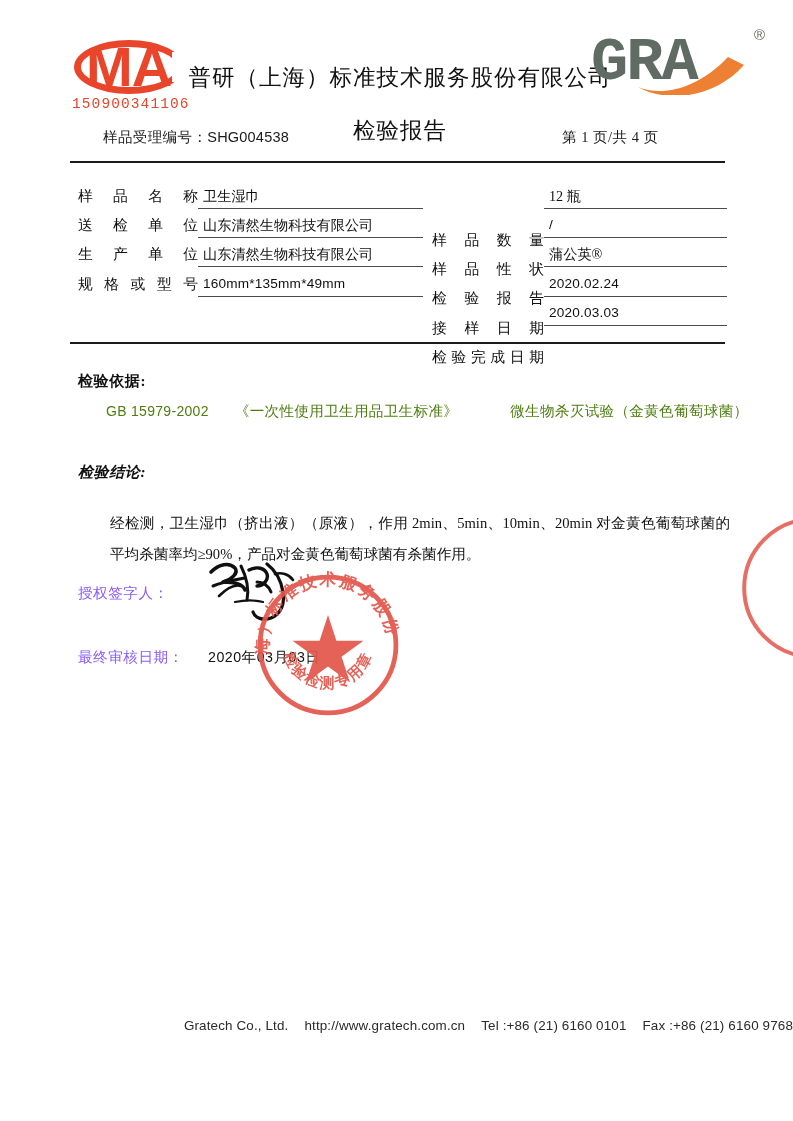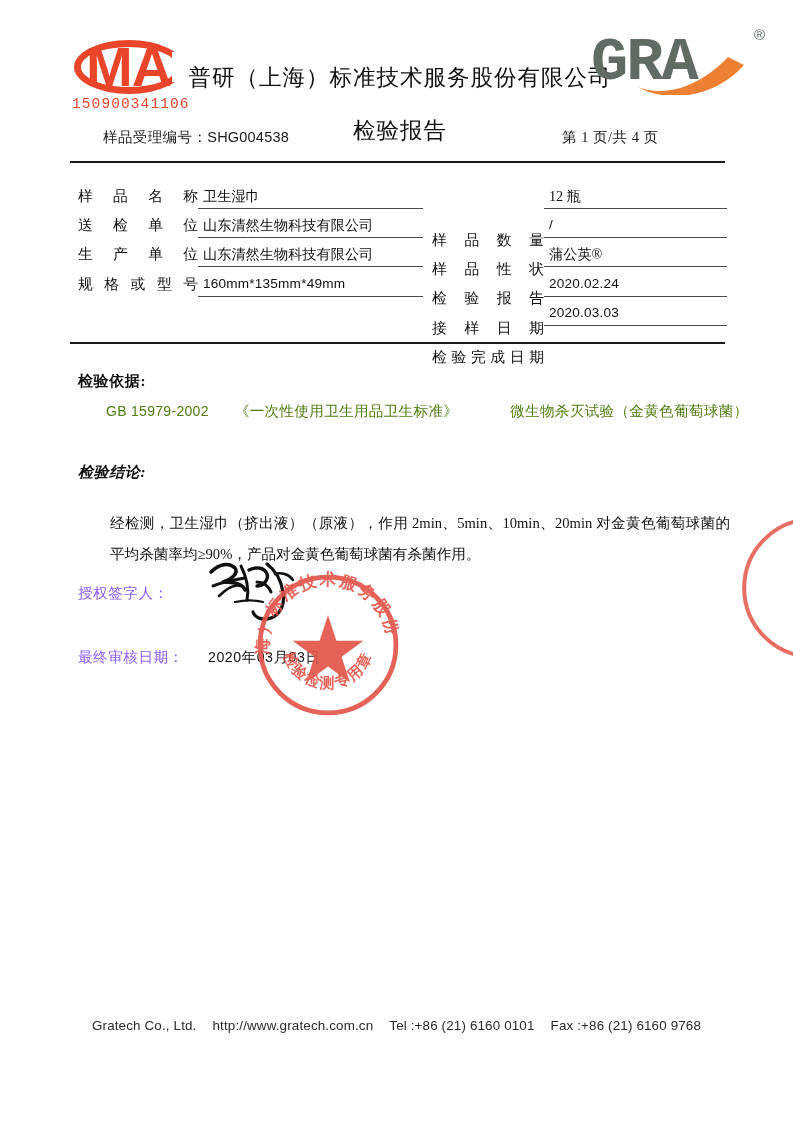--- a/index.html
+++ b/index.html
@@ -324,21 +324,21 @@
     pointer-events: none;
     opacity: 0.85;
   }
 
   
   .footer {
     position: absolute;
     left: 0;
     top: 1018px;
     width: 793px;
-    text-align: center;
+    text-align: right;
     font-family: "Liberation Sans", sans-serif;
     font-size: 13.4px;
     letter-spacing: 0.15px;
     color: #2a2a2a;
     white-space: nowrap;
   }
   .footer .sp { display: inline-block; width: 16px; }
 </style>
 </head>
 <body>

